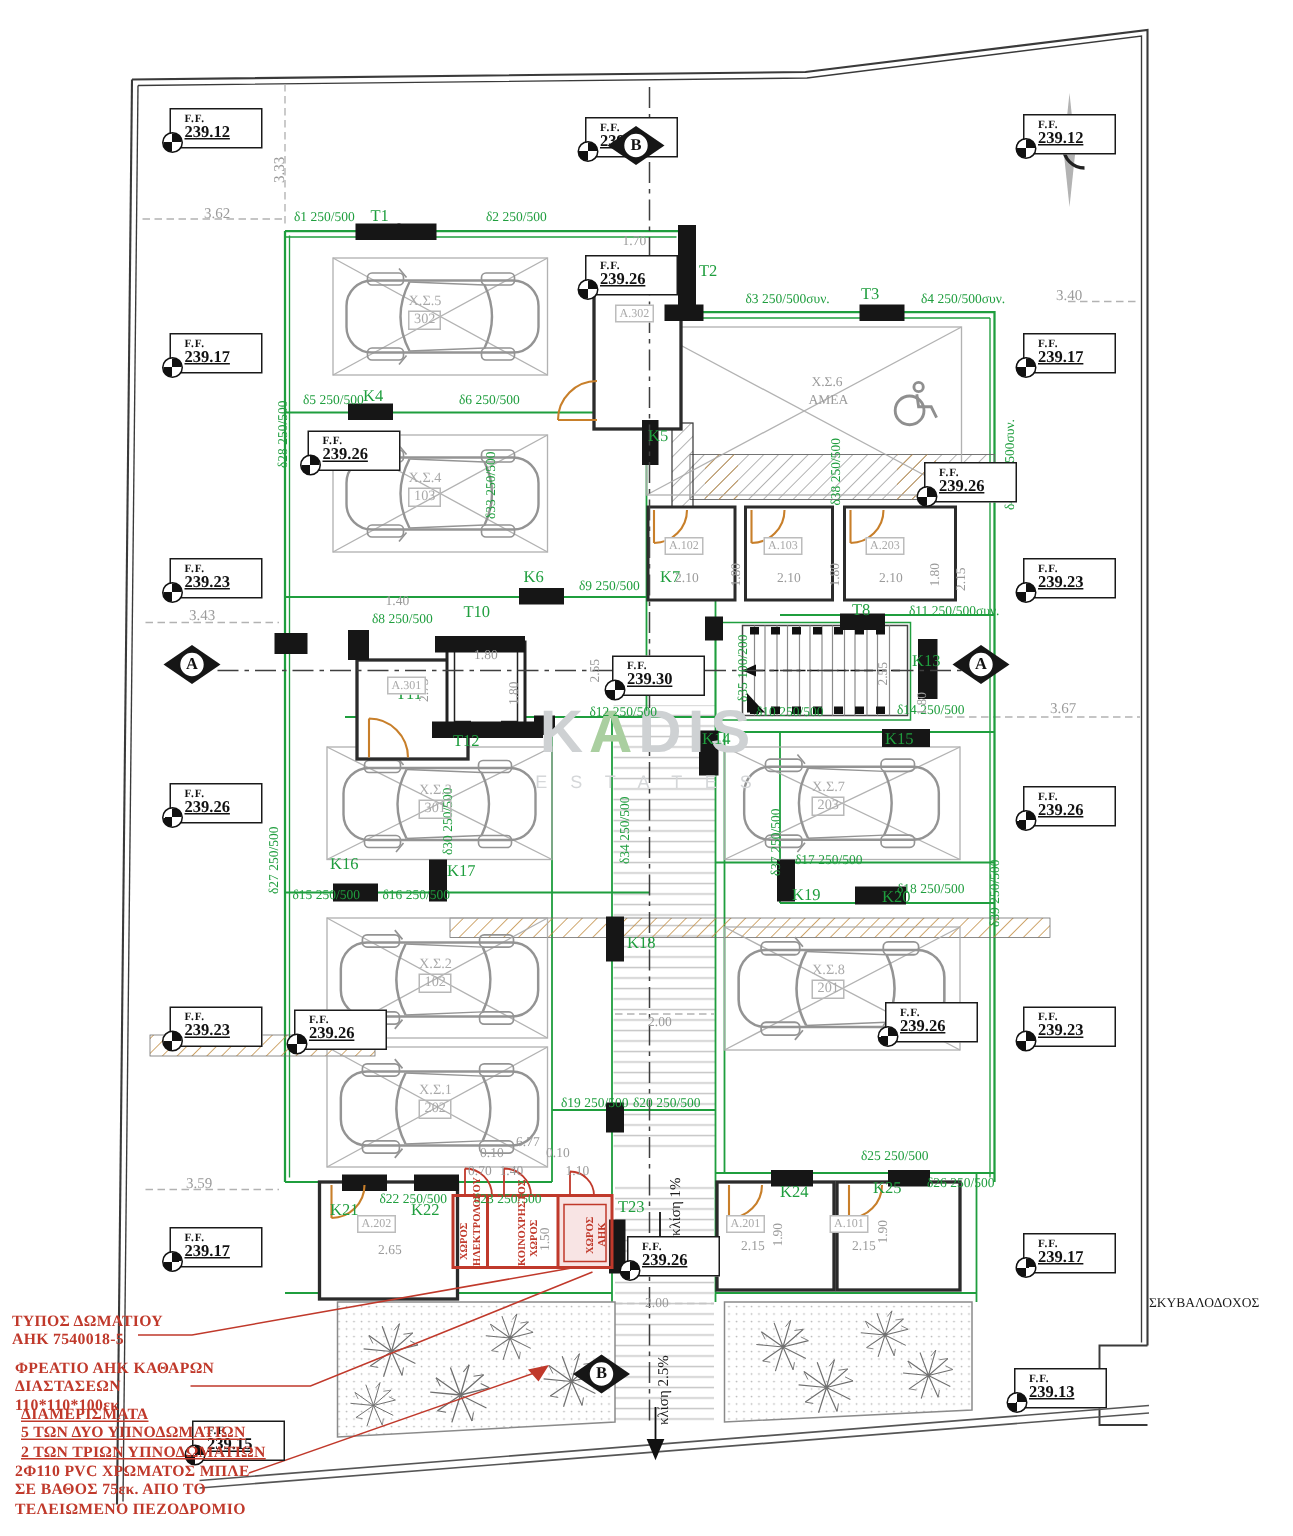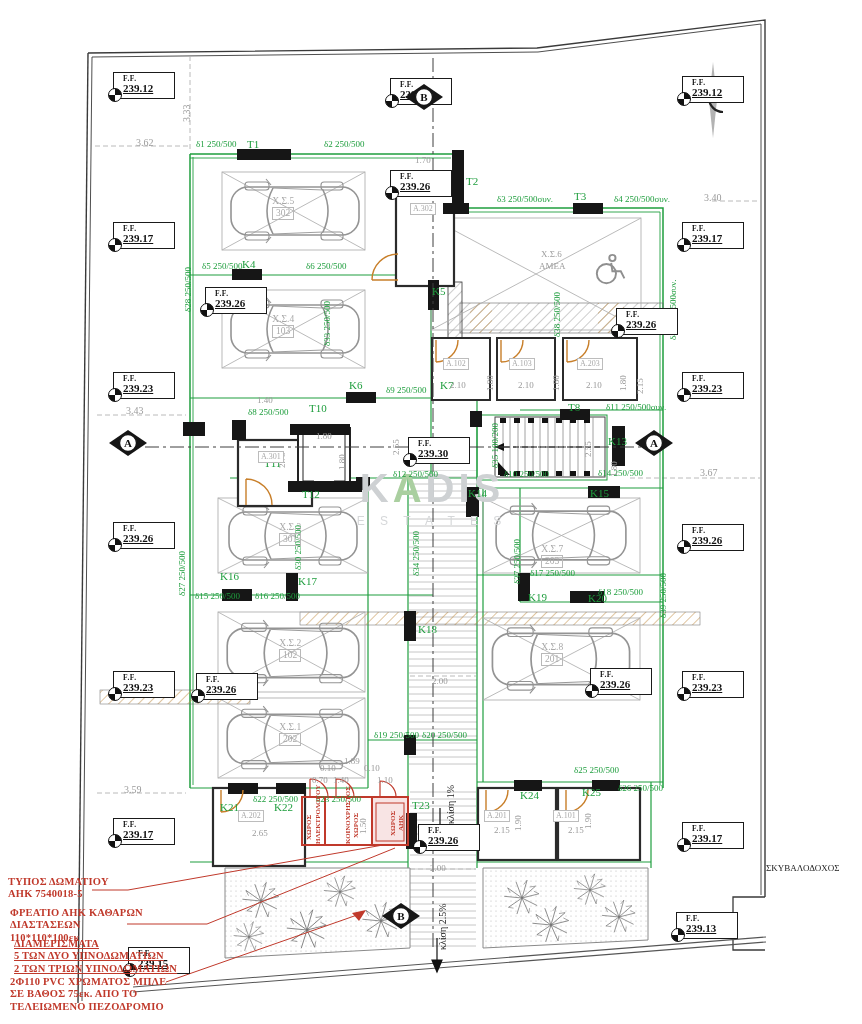--- a/index.html
+++ b/index.html
@@ -403,21 +403,21 @@
       <div class="t c-d v" style="left: 338px; top: 470px;">1.80</div>
       <div class="t c-d" style="left: 257px; top: 396px;">1.40</div>
       <div class="t c-d v" style="left: 610px; top: 477px;">1.80</div>
       <div class="t c-d" style="left: 432px; top: 677px;">2.00</div>
       <div class="t c-d" style="left: 430px; top: 864px;">2.00</div>
       <div class="t c-d v" style="left: 514px; top: 831px;">1.90</div>
       <div class="t c-d v" style="left: 584px; top: 829px;">1.90</div>
       <div class="t c-d" style="left: 494px; top: 826px;">2.15</div>
       <div class="t c-d" style="left: 568px; top: 826px;">2.15</div>
       <div class="t c-d" style="left: 252px; top: 829px;">2.65</div>
-      <div class="t c-d" style="left: 344px; top: 757px;">1.89</div>
+      <div class="t c-d" style="left: 344px; top: 757px;">6.77</div>
       <div class="t c-d" style="left: 320px; top: 764px;">0.10</div>
       <div class="t c-d" style="left: 364px; top: 764px;">0.10</div>
       <div class="t c-d" style="left: 312px; top: 776px;">0.70</div>
       <div class="t c-d" style="left: 333px; top: 776px;">1.40</div>
       <div class="t c-d" style="left: 377px; top: 776px;">1.10</div>
       <div class="t c-d v" style="left: 359px; top: 834px;">1.50</div>
       <div class="t c-d" style="left: 541px; top: 250px;">Χ.Σ.6</div>
       <div class="t c-d" style="left: 539px; top: 262px;">ΑΜΕΑ</div>
       <div class="t c-k v" style="font-size: 10px; left: 446px; top: 824px;">κλίση 1%</div>
       <div class="t c-k v" style="font-size: 10px; left: 438px; top: 950px;">κλίση 2.5%</div>
@@ -622,21 +622,21 @@
   <div class="pk" style="left: 279px; top: 638px;">
     <div class="pk-n">Χ.Σ.2</div>
     <span class="pk-num">102</span>
   </div>
 
   <div class="pk" style="left: 279px; top: 722px;">
     <div class="pk-n">Χ.Σ.1</div>
     <span class="pk-num">202</span>
   </div>
 
-  <div class="pk" style="left: 541px; top: 520px; margin-top: 24px;">
+  <div class="pk" style="left: 541px; top: 520px;">
     <div class="pk-n">Χ.Σ.7</div>
     <span class="pk-num">203</span>
   </div>
 
   <div class="pk" style="left: 541px; top: 642px;">
     <div class="pk-n">Χ.Σ.8</div>
     <span class="pk-num">201</span>
   </div>
 
   <div class="rm" style="left: 410px; top: 203px;">A.302</div>

